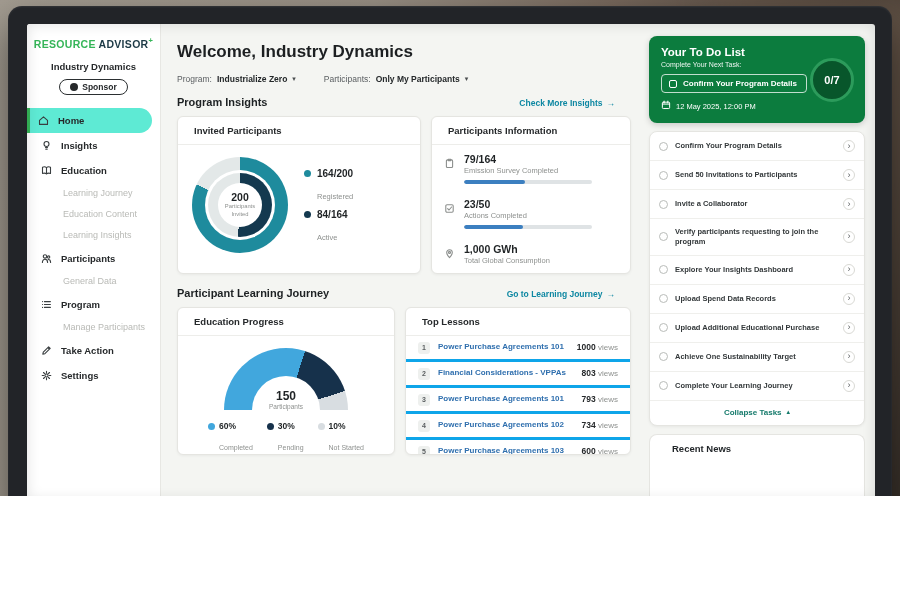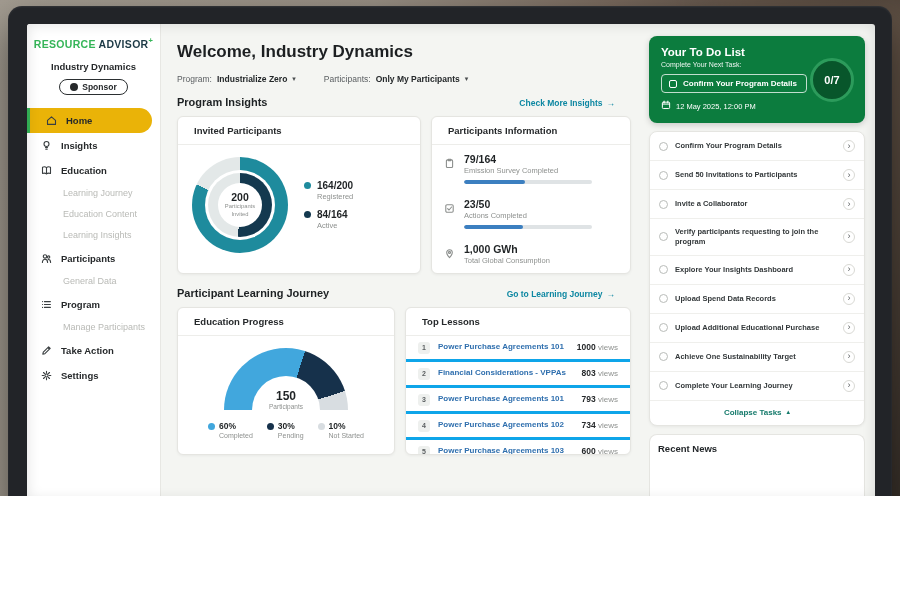--- a/index.html
+++ b/index.html
@@ -27,21 +27,21 @@
   .logo-green { color:#35b558; } .logo-dark { color:#1d3a46; } .logo-plus { color:#35b558; font-size:7.5px; vertical-align:super; }
   .org { text-align:center; margin-top:11px; font-weight:bold; font-size:9.5px; color:#26292b; }
   .badge-wrap { text-align:center; margin-top:5px; }
   .sponsor-badge { display:inline-flex; align-items:center; gap:4px; border:1px solid #2b2f31; border-radius:10px;
     padding:2px 10px; font-size:8.5px; font-weight:bold; color:#26292b; background:#fff; cursor:pointer; }
   .badge-ico { width:8px; height:8px; border-radius:50%; background:#26292b; }
   .nav { margin-top:13px; display:flex; flex-direction:column; }
   .nav-item { display:flex; align-items:center; gap:8px; padding:7px 8px 7px 14px; color:#26292b; font-weight:bold;
     font-size:9.5px; cursor:pointer; }
   .nav-item.sub { padding:5.5px 8px 5.5px 36px; color:#b9bab6; font-weight:normal; font-size:9px; }
-  .nav-item.active { background:#eab308; border-left:3px solid #35b558; padding-left:16px; border-radius:0 14px 14px 0; margin-right:8px; }
+  .nav-item.active { background:#5eead4; border-left:3px solid #35b558; padding-left:8px; border-radius:0 14px 14px 0; margin-right:8px; }
   .nav-ico { width:12px; display:inline-flex; flex:none; }
   .nav-ico svg { stroke:#3a3f41; fill:none; stroke-width:1.1; stroke-linecap:round; stroke-linejoin:round; }
 
   
   .main { flex:1; min-width:0; padding:16px 12px 0 16px; }
   .welcome { font-size:17px; font-weight:bold; color:#1c1f21; margin:2px 0 12px; }
   .selectors { display:flex; gap:28px; align-items:center; margin-bottom:12px; }
   .selector { display:flex; gap:5px; align-items:center; font-size:8.5px; cursor:pointer; }
   .sel-label { color:#5c6063; }
   .sel-value { font-weight:bold; color:#24282a; }
@@ -61,21 +61,21 @@
   .ring.outer { inset:0; }
   .ring-gap { position:absolute; inset:13px; background:#fff; border-radius:50%; }
   .ring.inner { inset:16px; }
   .hole { position:absolute; inset:26px; background:#fff; border-radius:50%; display:flex; flex-direction:column;
     align-items:center; justify-content:center; text-align:center; }
   .hole-value { font-size:10.5px; font-weight:bold; color:#1f2325; }
   .hole-label { font-size:5.8px; color:#8e918f; line-height:1.3; width:34px; }
   .legend-item { display:flex; gap:6px; align-items:flex-start; margin:8px 0; }
   .dot { width:7px; height:7px; border-radius:50%; margin-top:2px; flex:none; }
   .legend-value { font-size:10px; font-weight:bold; color:#1f2325; }
-  .legend-label { font-size:7.5px; color:#8e918f; margin-top:1px; }
+  .legend-label { font-size:7.5px; color:#8e918f; margin-top:13px; }
 
   .info-row { display:flex; gap:9px; padding:8px 12px 6px; align-items:flex-start; }
   .info-ico { width:11px; margin-top:2px; flex:none; }
   .info-ico svg { stroke:#8c8f8d; fill:none; stroke-width:1.1; stroke-linecap:round; stroke-linejoin:round; }
   .info-value { font-size:10.5px; font-weight:bold; color:#1f2325; }
   .info-label { font-size:7.5px; color:#8e918f; margin:1px 0 5px; }
   .bar { width:128px; height:4px; background:#dfe3e5; border-radius:2px; overflow:hidden; }
   .bar-fill { height:100%; background:#3c7fc0; border-radius:2px; }
 
   .card-education { width:218px; height:148px; }
@@ -116,21 +116,21 @@
   .todo-list-card { background:#fff; border:1px solid #e5e5e1; border-radius:8px; margin-top:8px; box-shadow:0 1px 3px rgba(0,0,0,.06); }
   .task-row { display:flex; align-items:center; gap:7px; padding:8px 9px; border-bottom:1px solid #efefec; cursor:pointer; }
   .task-check { width:9px; height:9px; border:1px solid #b9bcb9; border-radius:50%; flex:none; }
   .task-label { flex:1; font-size:7.5px; font-weight:bold; color:#33383a; line-height:1.3; }
   .task-chevron { width:12px; height:12px; border:1px solid #d9d9d4; border-radius:50%; color:#5a5e60; font-size:9px;
     display:flex; align-items:center; justify-content:center; flex:none; line-height:1; }
   .collapse-row { display:flex; justify-content:center; align-items:center; gap:5px; padding:7px 0 8px;
     font-size:8px; font-weight:bold; color:#157a6b; cursor:pointer; }
   .chev-up { font-size:7px; }
   .news-card { background:#fff; border:1px solid #e5e5e1; border-bottom:none; border-radius:8px 8px 0 0; margin-top:8px;
-    padding:8px 8px; flex:1; }
+    padding:8px 22px; flex:1; }
   .news-title { font-size:9.5px; font-weight:bold; color:#23272a; }
 </style>
 </head>
 <body>
 
 <div class="scene">
   <div class="bg-patch bg-dark-right"></div>
   <div class="bg-patch bg-light-bottom"></div>
   <div class="bg-patch bg-mid-bottom"></div>
   <div class="stand"></div>

